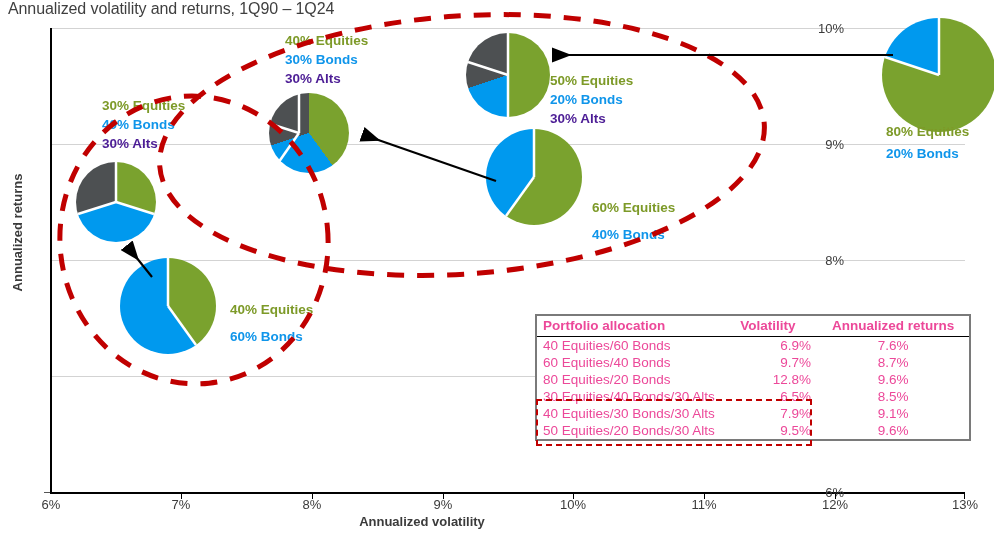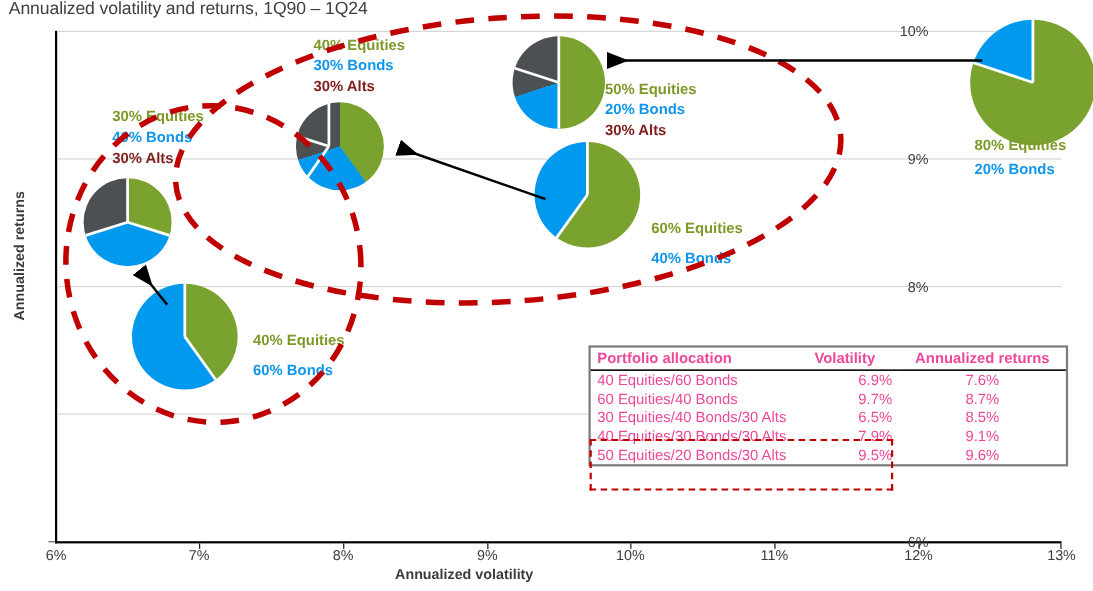--- a/index.html
+++ b/index.html
@@ -24,21 +24,21 @@
   .axis-title-x{position:absolute;left:0;right:0;top:514px;text-align:center;
       font-size:13px;font-weight:bold;color:#3b3b3b;}
   .axis-title-y{position:absolute;left:-78px;top:225px;width:190px;text-align:center;
       font-size:13px;font-weight:bold;color:#3b3b3b;transform:rotate(-90deg);}
 
   .pie{position:absolute;border-radius:50%;}
 
   .pielabel{position:absolute;font-size:13.5px;font-weight:bold;line-height:20px;white-space:nowrap;text-align:right;}
   .l-eq{color:#7d9a28;}
   .l-bo{color:#0f95ea;}
-  .l-al{color:#7f1d1d;}
+  .l-al{color:#4c1d95;}
 
   svg.overlay{position:absolute;left:0;top:0;width:994px;height:537px;pointer-events:none;}
 
   
   #alloc-table{position:absolute;left:535px;top:314px;width:432px;border:2px solid #7a7a7a;background:#fff;}
   #alloc-table table{border-collapse:collapse;width:100%;font-size:13.5px;color:#ec4899;}
   #alloc-table th{font-weight:bold;text-align:left;padding:2px 4px 3px 6px;
       border-bottom:1.5px solid #000;white-space:nowrap;}
   #alloc-table td{padding:1px 4px 1px 6px;white-space:nowrap;}
   .col-vol{text-align:right;width:95px;}
@@ -198,20 +198,25 @@
           <td>40 Equities/60 Bonds</td>
           <td class="col-vol">6.9%</td>
           <td class="col-ret">7.6%</td>
         </tr>
         <tr>
           <td>60 Equities/40 Bonds</td>
           <td class="col-vol">9.7%</td>
           <td class="col-ret">8.7%</td>
         </tr>
         <tr>
+          <td>80 Equities/20 Bonds</td>
+          <td class="col-vol">12.8%</td>
+          <td class="col-ret">9.6%</td>
+        </tr>
+        <tr>
           <td>30 Equities/40 Bonds/30 Alts</td>
           <td class="col-vol">6.5%</td>
           <td class="col-ret">8.5%</td>
         </tr>
         <tr>
           <td>40 Equities/30 Bonds/30 Alts</td>
           <td class="col-vol">7.9%</td>
           <td class="col-ret">9.1%</td>
         </tr>
         <tr>

